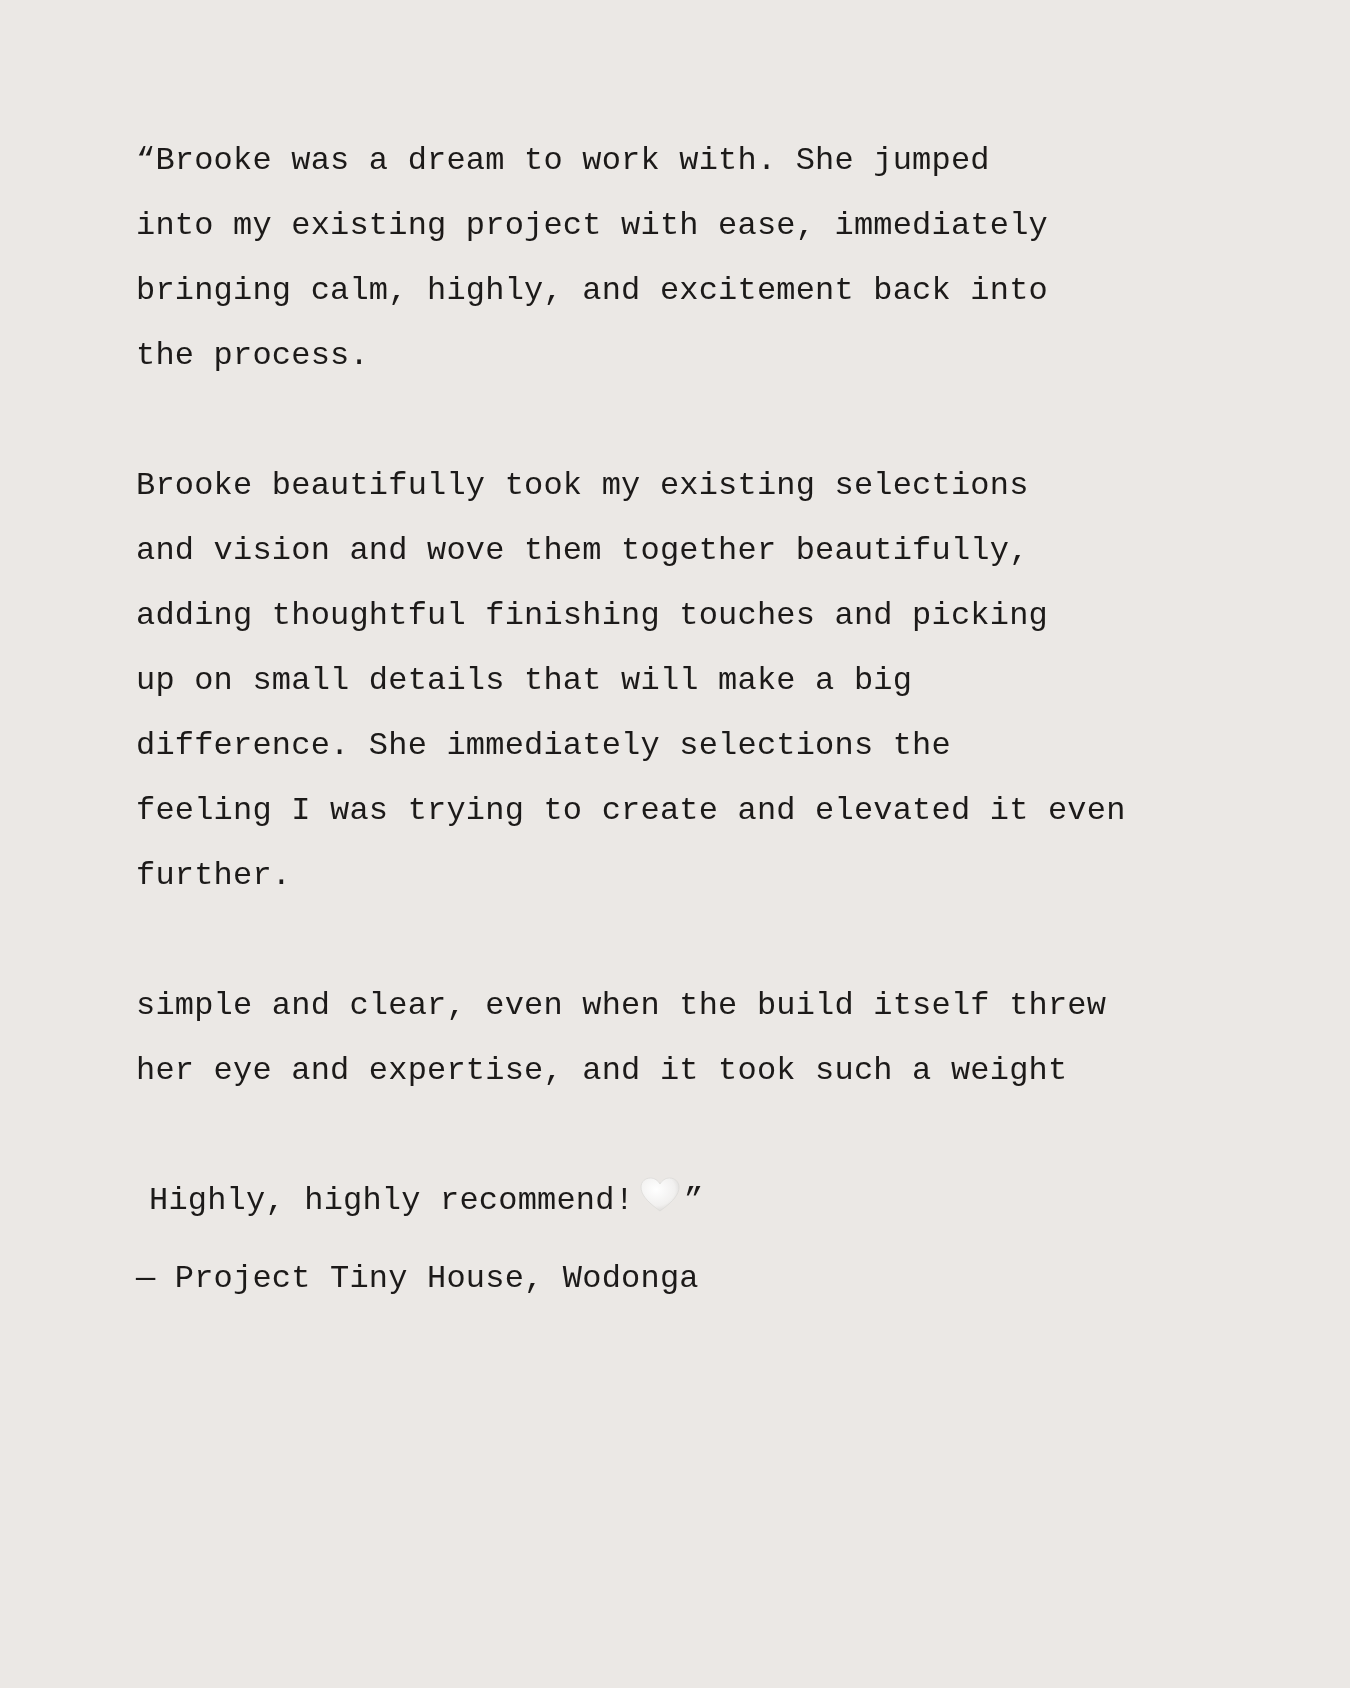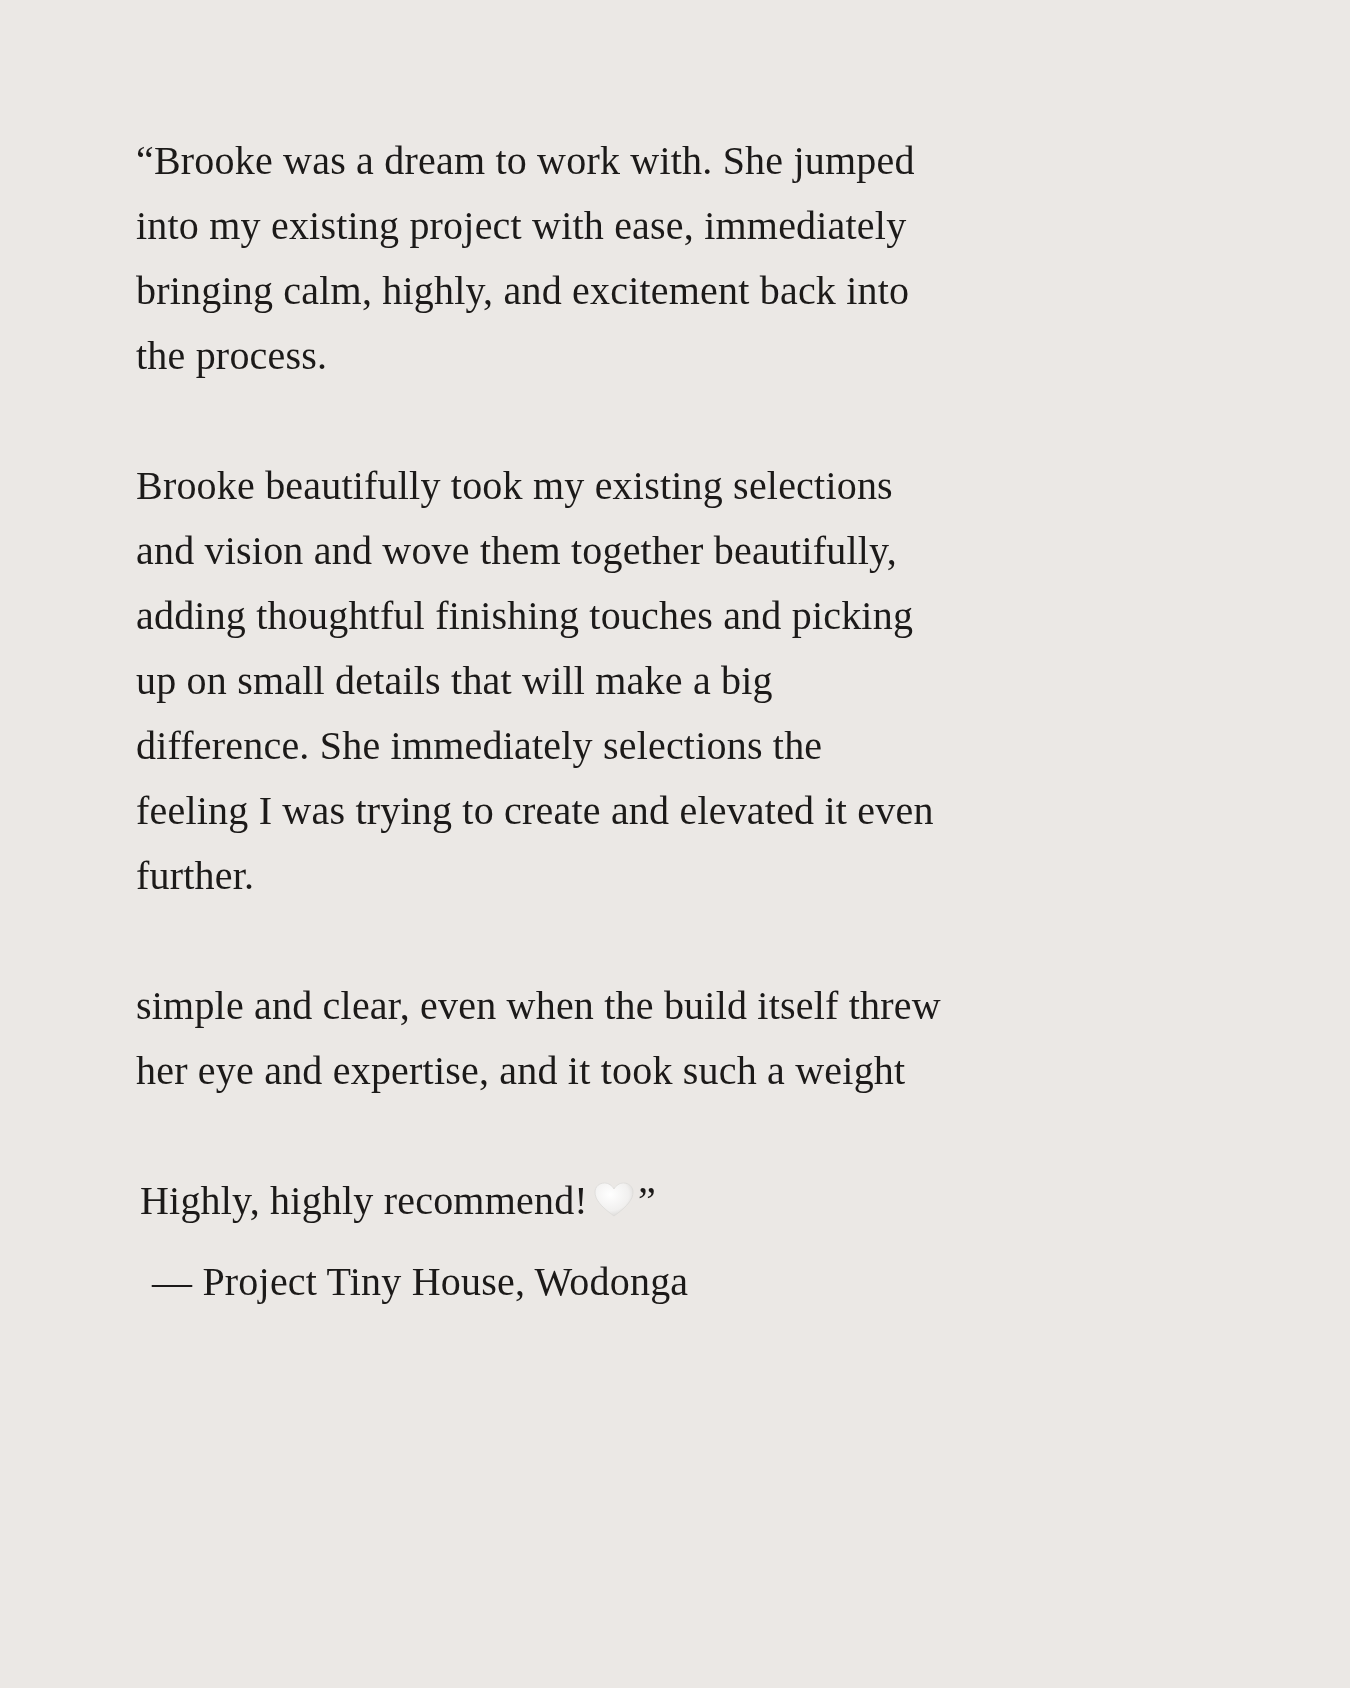--- a/index.html
+++ b/index.html
@@ -20,38 +20,39 @@
     left: 136px;
     top: 128px;
     width: 920px;
   }
   .para {
     margin: 0 0 65px 0;
   }
   .line {
     display: block;
     white-space: nowrap;
-    font-size: 40px;
+    font-size: 32px;
     line-height: 65px;
     height: 65px;
     letter-spacing: 0.2px;
     font-weight: normal;
+    font-family: Liberation Mono, monospace;
   }
   .closing {
-    margin: 4px;
+    margin: 13px;
   }
   .heart {
     display: inline-block;
     width: 40px;
     height: 36px;
     vertical-align: -4px;
     margin: 0 4px 0 6px;
   }
   .attribution {
-    margin: 16px;
+    margin: 0;
   }
 </style>
 </head>
 <body>
 
 <div class="testimonial">
 
   <div class="para">
     <span class="line">“Brooke was a dream to work with. She jumped</span>
     <span class="line">into my existing project with ease, immediately</span>

